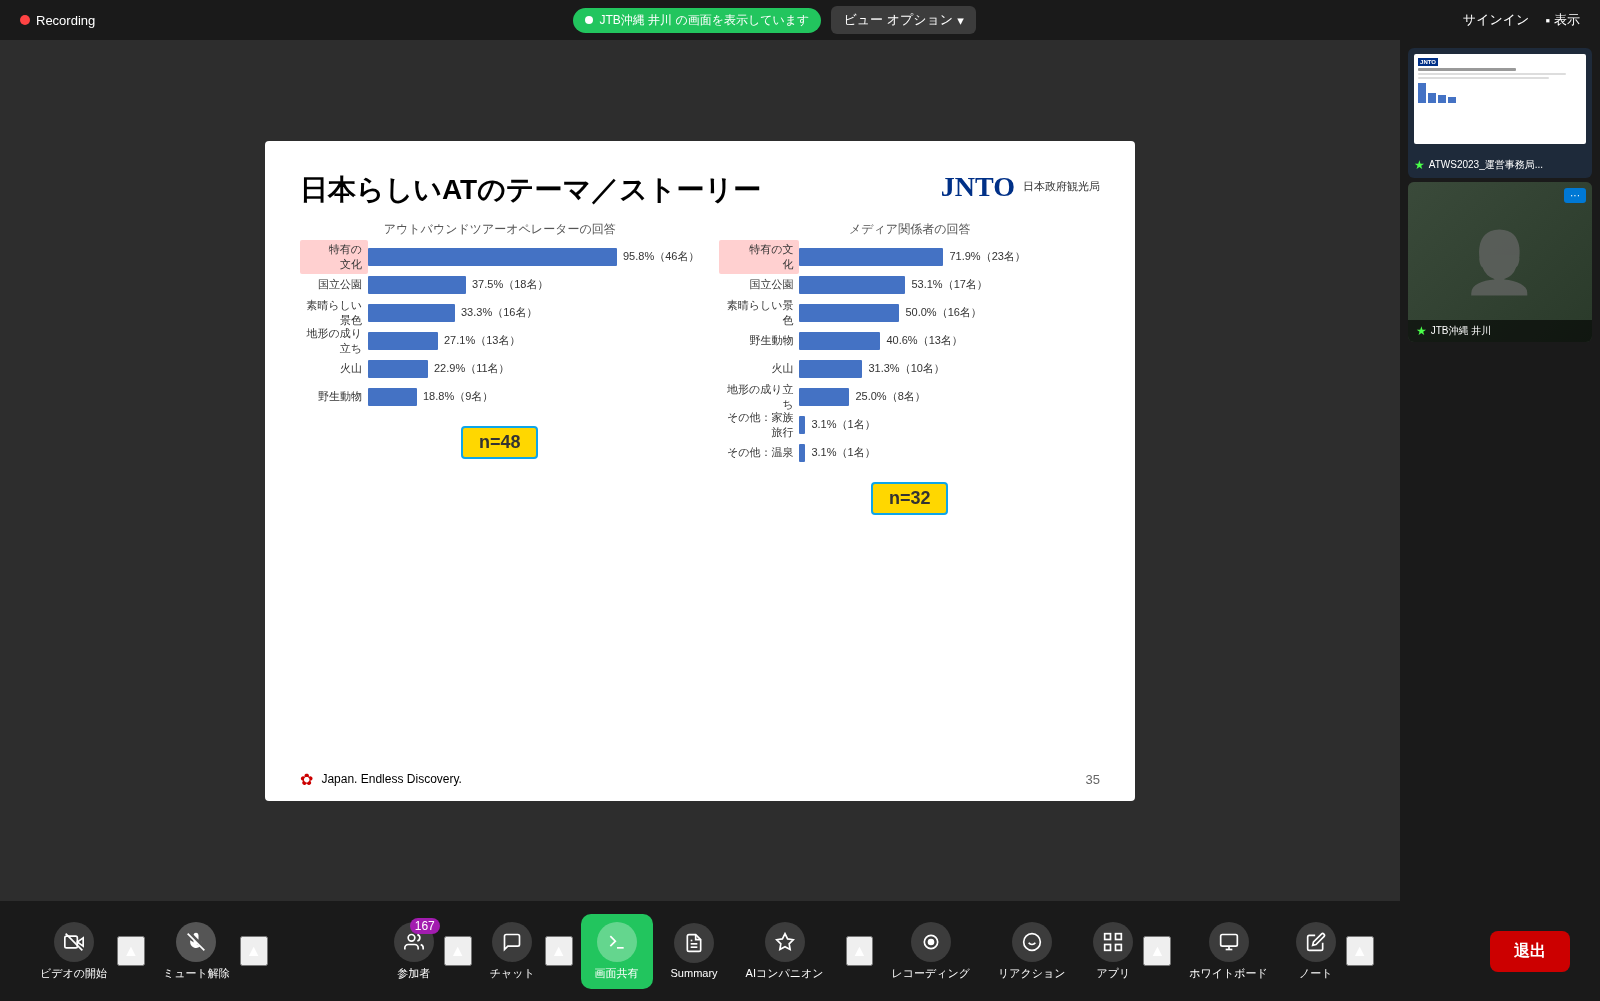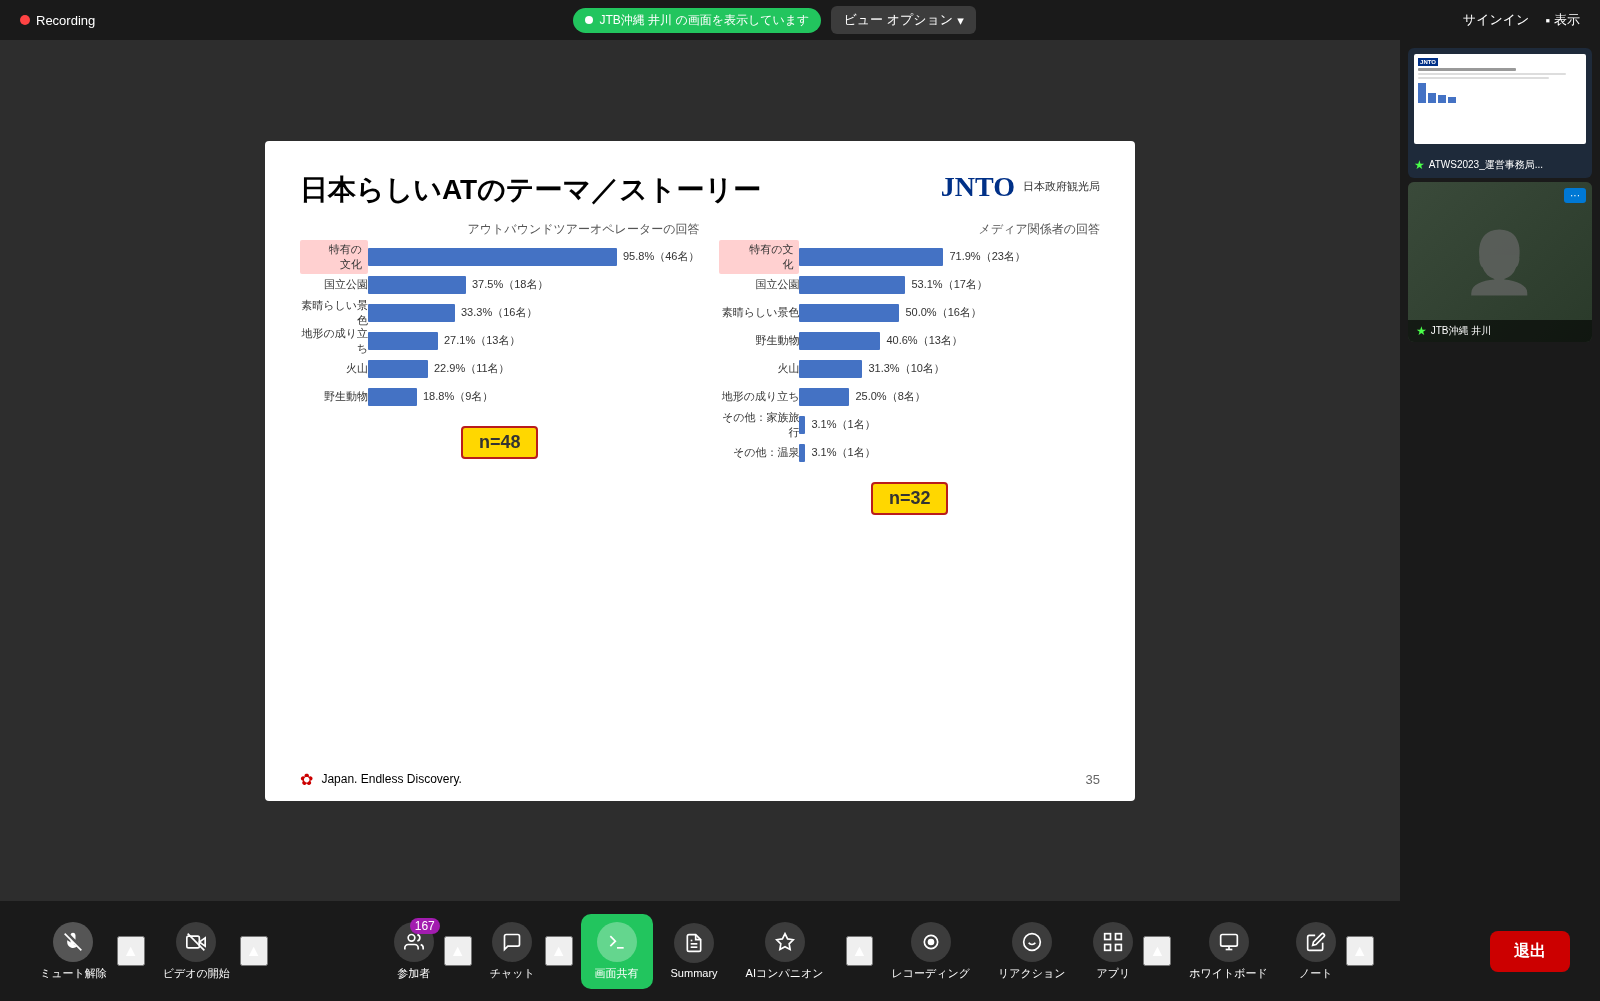--- a/index.html
+++ b/index.html
@@ -183,40 +183,41 @@
     }
 
     .chart-section {
       flex: 1;
     }
 
     .chart-title {
       font-size: 12px;
       color: #555;
       margin-bottom: 8px;
-      text-align: right;
+      text-align: center;
       font-family: Liberation Sans, sans-serif;
     }
 
     .bar-chart {
       display: flex;
       flex-direction: column;
       gap: 6px;
     }
 
     .bar-row {
       display: flex;
       align-items: center;
       height: 22px;
     }
 
     .bar-label {
       width: 68px;
       font-size: 11px;
       text-align: right;
+      padding-right: 6px;
       color: #333;
       font-family: 'Hiragino Sans', 'MS Gothic', sans-serif;
       flex-shrink: 0;
     }
     .bar-label.highlighted {
       background: #ffd0d0;
       padding: 2px 6px 2px 20px;
       border-radius: 2px;
       text-align: right;
     }
@@ -237,21 +238,21 @@
 
     .bar-value {
       font-size: 11px;
       color: #333;
       white-space: nowrap;
       font-family: 'Hiragino Sans', 'MS Gothic', sans-serif;
     }
 
     .n-badge {
       background: #FFD700;
-      border: 2px solid #b91c1c;
+      border: 2px solid #0ea5e9;
       padding: 4px 16px;
       font-size: 18px;
       font-weight: bold;
       border-radius: 4px;
       color: #333;
       display: inline-block;
       margin-top: 10px;
     }
 
     .n-row {
@@ -715,46 +716,46 @@
   </div>
 
 </div>
 
 <div class="bottom-toolbar">
 
   <div class="toolbar-group">
 
     <div style="display:flex;align-items:center;">
       <button class="toolbar-btn">
+        <div class="icon-circle">
+          <svg width="20" height="20" viewBox="0 0 24 24" fill="none" stroke="white" stroke-width="2">
+            <polygon points="23 7 16 12 23 17 23 7"></polygon>
+            <rect x="1" y="5" width="15" height="14" rx="2" ry="2"></rect>
+            <line x1="2" y1="2" x2="22" y2="22" stroke="white" stroke-width="2"></line>
+          </svg>
+        </div>
+        <span class="toolbar-label">ビデオの開始</span>
+      </button>
+      <button class="caret-btn">
+        <span>▲</span>
+      </button>
+    </div>
+
+    <div style="display:flex;align-items:center;">
+      <button class="toolbar-btn">
         <div class="icon-circle mic-off">
           <svg width="20" height="20" viewBox="0 0 24 24" fill="white">
             <line x1="2" y1="2" x2="22" y2="22" stroke="white" stroke-width="2"></line>
             <path d="M9 9v3a3 3 0 0 0 5.12 2.12M15 9.34V4a3 3 0 0 0-5.94-.6"></path>
             <path d="M17 16.95A7 7 0 0 1 5 12v-2m14 0v2a7 7 0 0 1-.11 1.23"></path>
             <line x1="12" y1="19" x2="12" y2="23"></line>
             <line x1="8" y1="23" x2="16" y2="23"></line>
           </svg>
         </div>
         <span class="toolbar-label">ミュート解除</span>
-      </button>
-      <button class="caret-btn">
-        <span>▲</span>
-      </button>
-    </div>
-
-    <div style="display:flex;align-items:center;">
-      <button class="toolbar-btn">
-        <div class="icon-circle">
-          <svg width="20" height="20" viewBox="0 0 24 24" fill="none" stroke="white" stroke-width="2">
-            <polygon points="23 7 16 12 23 17 23 7"></polygon>
-            <rect x="1" y="5" width="15" height="14" rx="2" ry="2"></rect>
-            <line x1="2" y1="2" x2="22" y2="22" stroke="white" stroke-width="2"></line>
-          </svg>
-        </div>
-        <span class="toolbar-label">ビデオの開始</span>
       </button>
       <button class="caret-btn">
         <span>▲</span>
       </button>
     </div>
   </div>
 
   <div class="toolbar-group">
 
     <div style="display:flex;align-items:center;">

